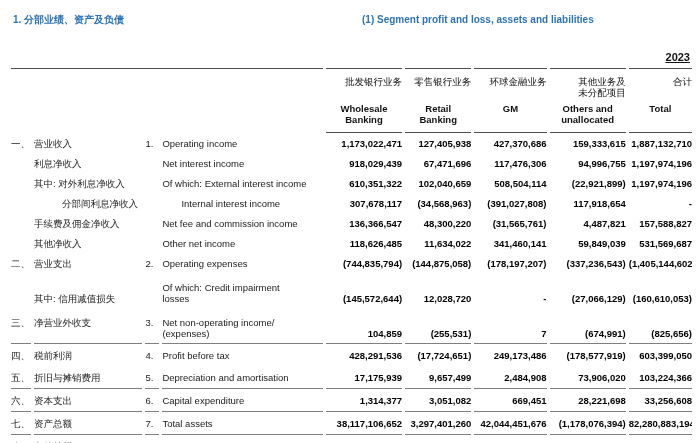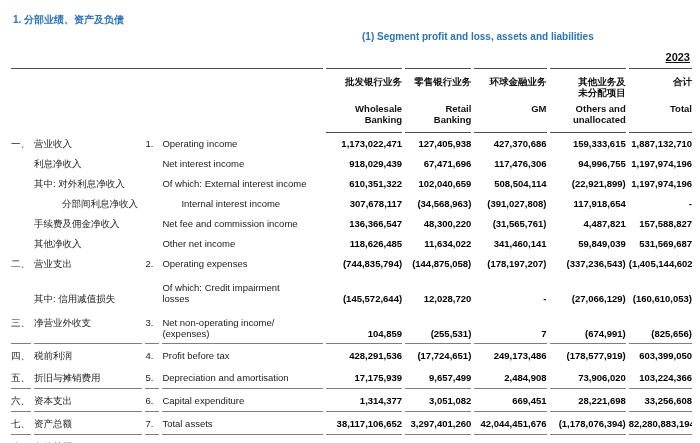--- a/index.html
+++ b/index.html
@@ -1,34 +1,34 @@
 <!DOCTYPE html>
 <html><head>
 <meta charset="utf-8">
 <style>
   html,body { margin:0; padding:0; background:#ffffff; }
   body { font-family:"Liberation Sans","DejaVu Sans",sans-serif; color:#1a1a1a; }
   .page { width:700px; height:443px; position:relative; box-sizing:border-box; padding-top:13px; overflow:hidden; background:#fff; }
 
   .titles { position:relative; height:18px; margin-left:13px; margin-right:10px; }
   .title { font-size:10px; font-weight:bold; color:#2d74b5; line-height:14px; }
-  .title.en { position:absolute; left:349px; top:17px; font-weight:600; }
+  .title.en { position:absolute; left:349px; top:0; font-weight:600; }
 
   .year { text-align:right; font-weight:bold; font-size:11px; color:#111;
           margin:20px 10px 5px 0; line-height:12px;text-decoration:underline; }
 
   table { margin-left:8px; width:687px; table-layout:fixed;
           border-collapse:separate; border-spacing:3px 0; }
   th, td { font-size:9.5px; line-height:11px; padding:5px 0 4px; overflow:hidden; }
 
   thead th { border-top:1px solid #4d4d4d; vertical-align:top;
              padding-top:7px; padding-bottom:7px; }
   th.th-col { border-bottom:1px solid #4d4d4d; text-align:right; }
-  .th-zh { display:block; font-weight:bold; white-space:pre-line; min-height:22px; margin-bottom:5px; color:#111; }
-  .th-en { display:block; font-weight:bold; white-space:pre-line; color:#111; }
+  .th-zh { display:block; font-weight:normal; white-space:pre-line; min-height:22px; margin-bottom:5px; color:#111; }
+  .th-en { display:block; font-weight:bold; white-space:pre-line; color:#111;text-align:center; }
 
   td { vertical-align:middle; }
   .c-zh, .c-en { white-space:pre-line; }
   .c-val { text-align:right; font-weight:bold; color:#000; }
   .ind-zh { padding-left:28px; }
   .ind-en { padding-left:19px; }
   .va-bottom { vertical-align:bottom; }
   .va-top { vertical-align:top; }
 
   tr.rule-top td { border-top:1px solid #7f7f7f; }

